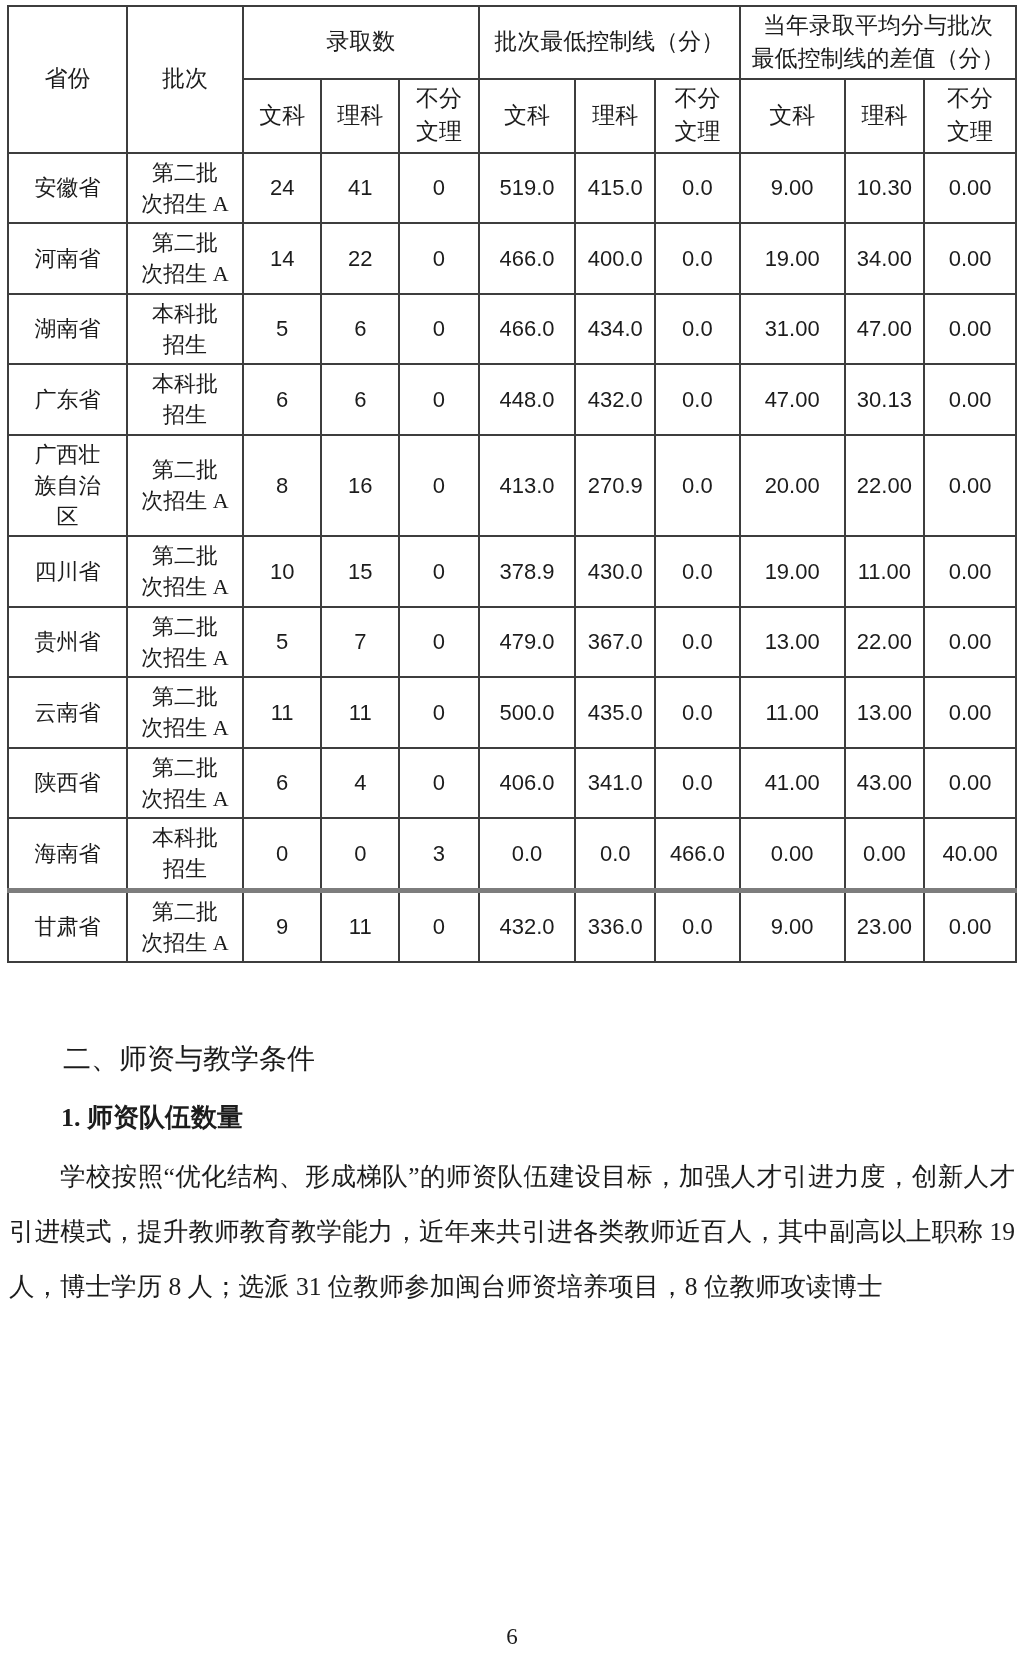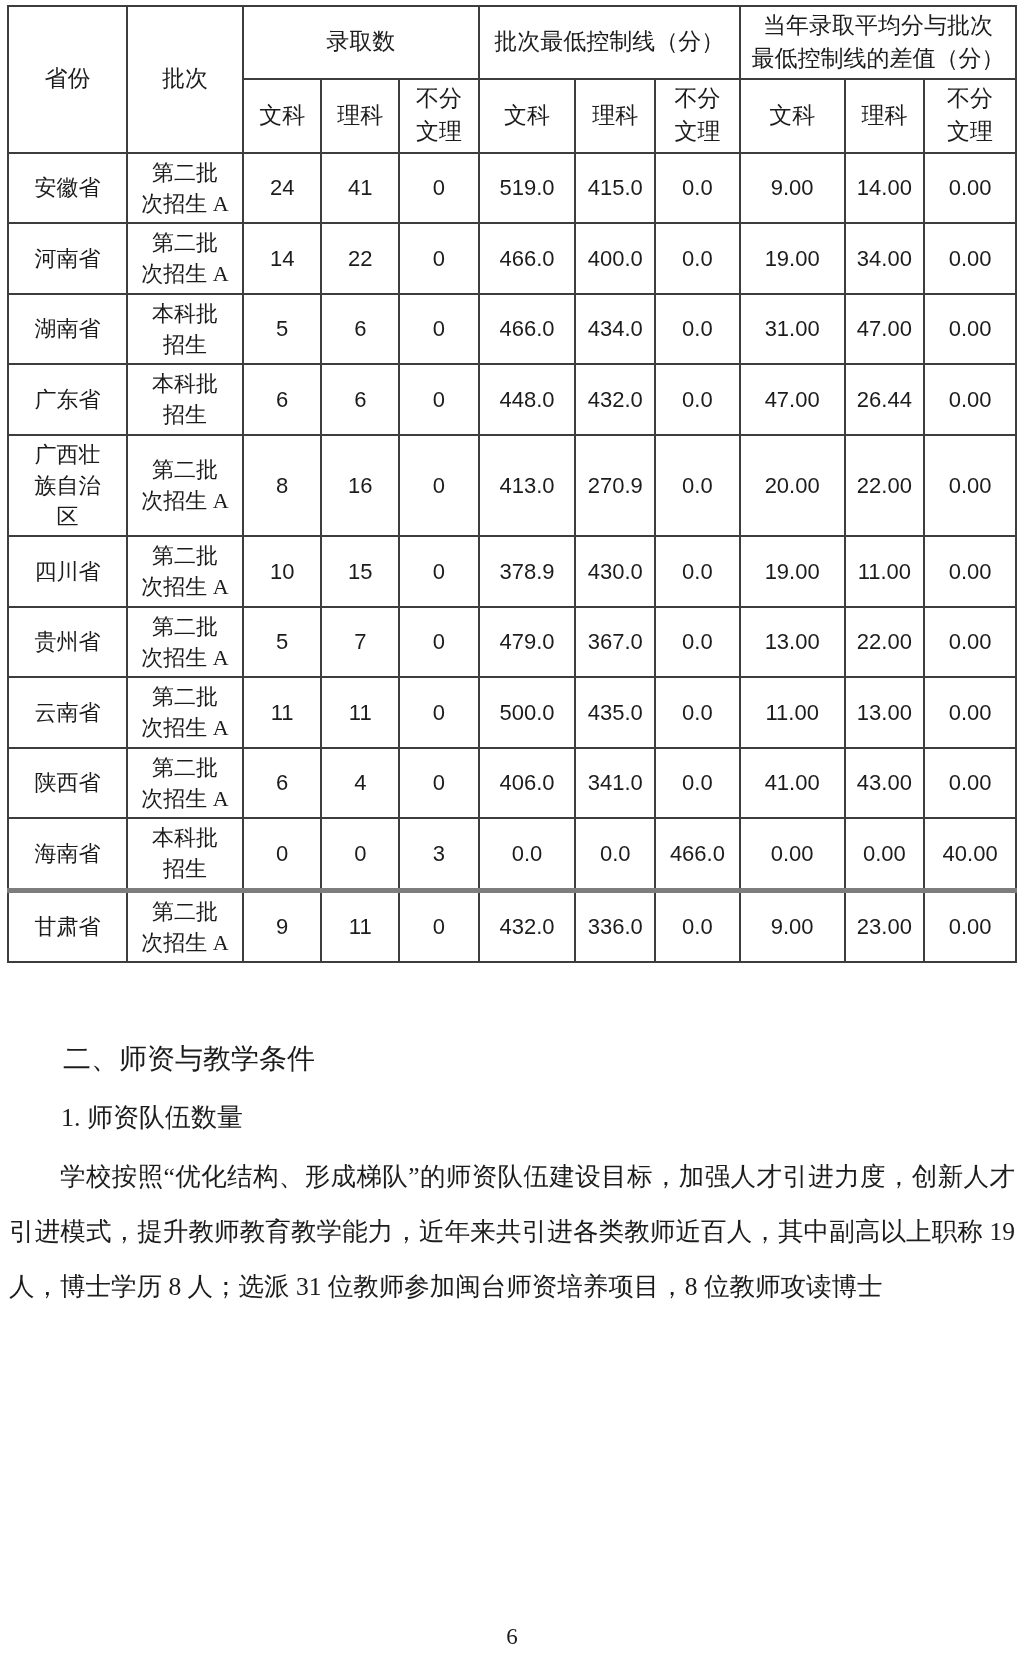--- a/index.html
+++ b/index.html
@@ -34,21 +34,21 @@
   tbody tr.tall{height:93px;}
   td.prov, td.batch{font-size:22px;}
   td.num{
     font-size:22px;
     font-family:"Liberation Sans","DejaVu Sans",sans-serif;
   }
   tbody tr.thick-top td{border-top:5px solid #7d7d7d;}
 
   .sec1{font-size:28px;font-weight:normal;margin:78px 0 0 56px;line-height:36px;}
   .sec2{font-size:27px;font-weight:bold;margin:24px 0 0 60px;line-height:36px;}
-  .sec3{font-size:26px;font-weight:normal;margin:24px 0 0 54px;line-height:34px;}
+  .sec3{font-size:26px;font-weight:bold;margin:24px 0 0 54px;line-height:34px;}
   p.body-par{
     font-size:25.5px;
     line-height:55px;
     text-align:justify;
     margin:14px 2px 0 2px;
     text-indent:51px;
   }
   p.body-par + p.body-par{margin-top:0;}
   .page-num{
     position:absolute;
@@ -106,21 +106,21 @@
         <td class="prov">安徽省</td>
         <td class="batch">第二批
 次招生 A</td>
         <td class="num">24</td>
         <td class="num">41</td>
         <td class="num">0</td>
         <td class="num">519.0</td>
         <td class="num">415.0</td>
         <td class="num">0.0</td>
         <td class="num">9.00</td>
-        <td class="num">14.00</td>
+        <td class="num">10.30</td>
         <td class="num">0.00</td>
       </tr>
       <tr>
         <td class="prov">河南省</td>
         <td class="batch">第二批
 次招生 A</td>
         <td class="num">14</td>
         <td class="num">22</td>
         <td class="num">0</td>
         <td class="num">466.0</td>
@@ -148,21 +148,21 @@
         <td class="prov">广东省</td>
         <td class="batch">本科批
 招生</td>
         <td class="num">6</td>
         <td class="num">6</td>
         <td class="num">0</td>
         <td class="num">448.0</td>
         <td class="num">432.0</td>
         <td class="num">0.0</td>
         <td class="num">47.00</td>
-        <td class="num">26.44</td>
+        <td class="num">30.13</td>
         <td class="num">0.00</td>
       </tr>
       <tr class="tall">
         <td class="prov">广西壮
 族自治
 区</td>
         <td class="batch">第二批
 次招生 A</td>
         <td class="num">8</td>
         <td class="num">16</td>

